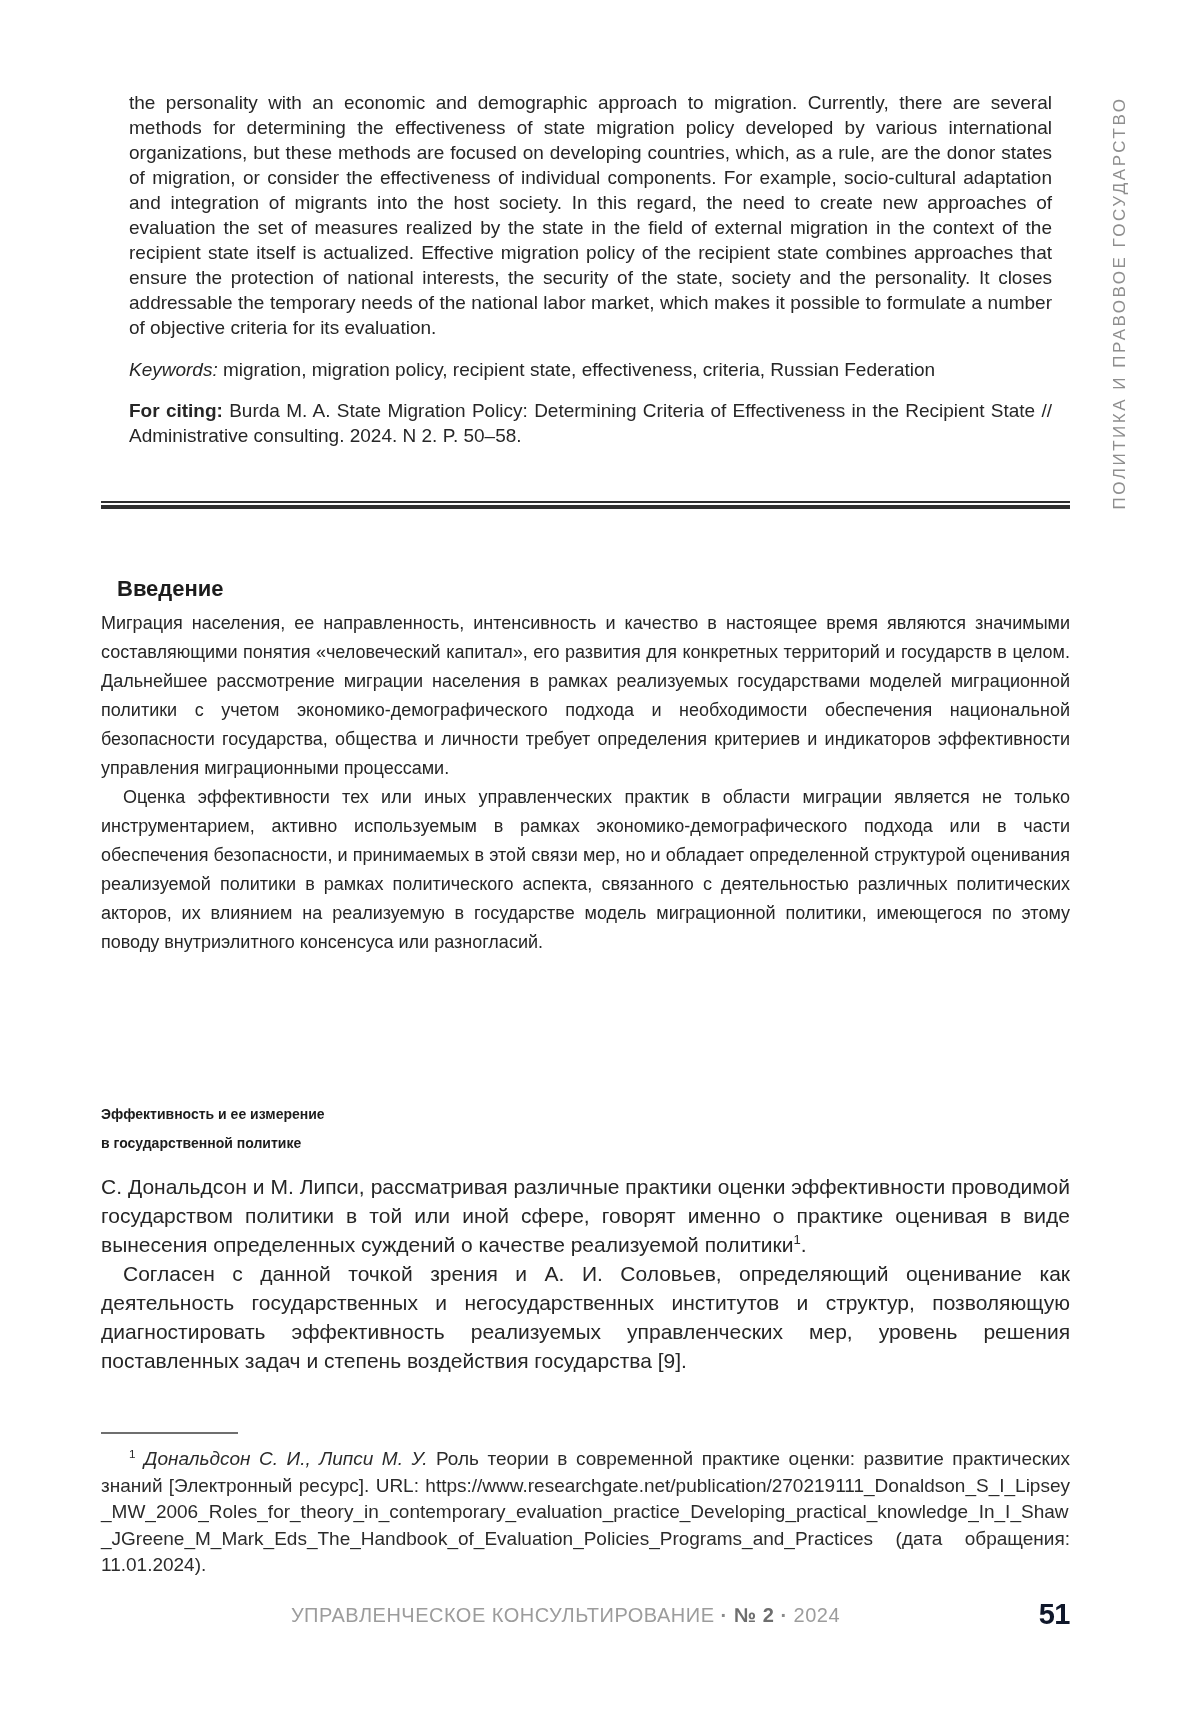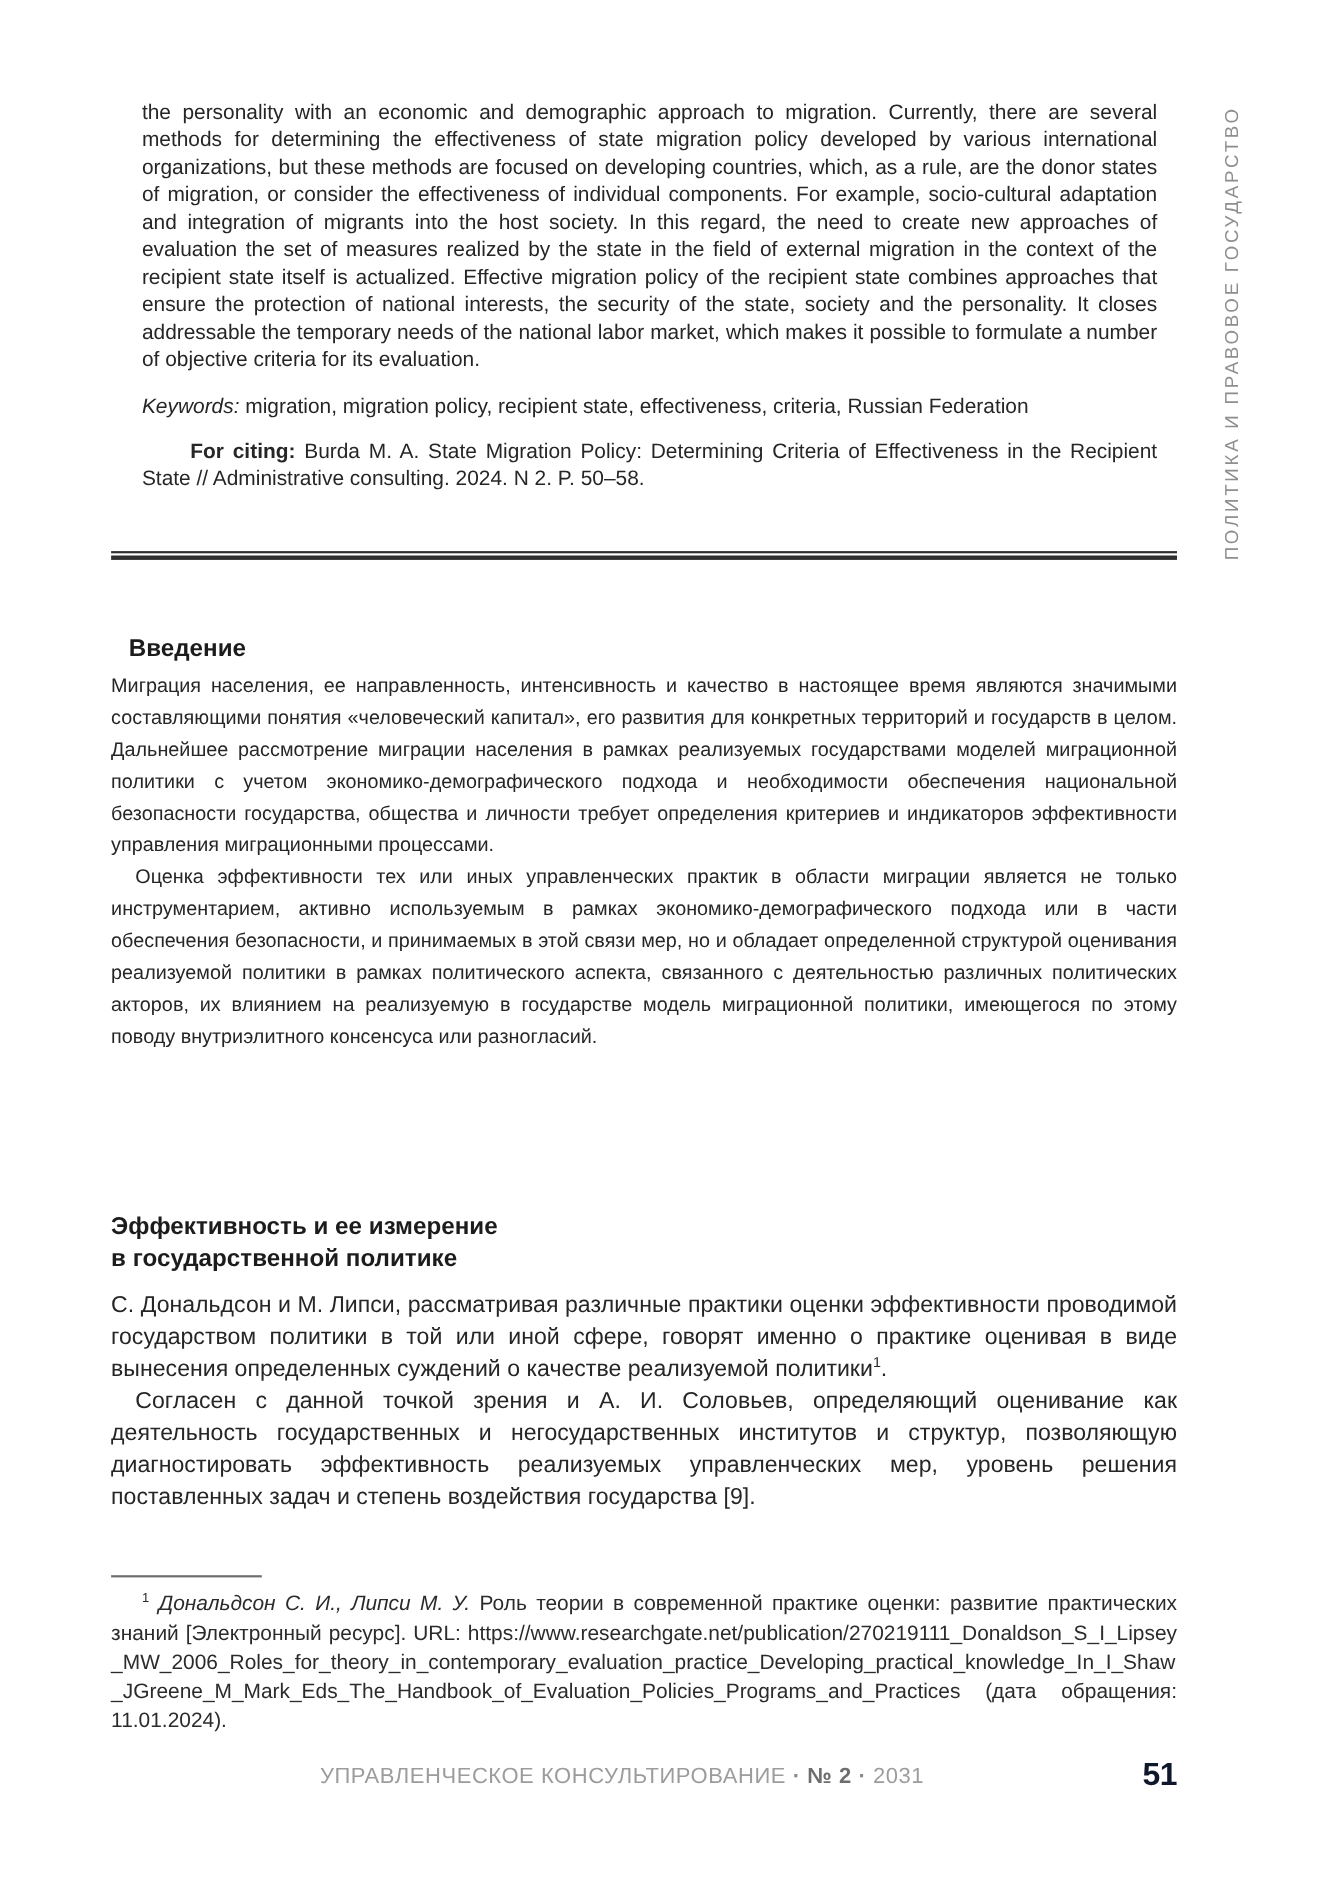--- a/index.html
+++ b/index.html
@@ -14,21 +14,21 @@
   }
   
   .front-matter{
     position:absolute;left:129px;top:90px;width:923px;
     font-size:19px;line-height:25px;text-align:justify;
   }
   .front-matter p{margin:0;}
   .keywords{margin-top:17px !important;}
   .citing{margin-top:16px !important;}
   .kw-label{font-style:italic;}
-  .citing-label{font-weight:bold;margin-left:44px;}
+  .citing-label{font-weight:bold;}
 
   
   .divider{
     position:absolute;left:101px;top:501px;width:969px;
     height:2px;
     border-top:2px solid #2f2f2f;
     border-bottom:4px solid #2f2f2f;
   }
 
   
@@ -37,21 +37,21 @@
     font-size:22px;font-weight:bold;color:#1c1c1c;
   }
   .body-a{
     position:absolute;left:101px;top:609px;width:969px;
     font-size:18px;line-height:29px;text-align:justify;
   }
   .body-a p, .body-b p{margin:0;}
   .indent{text-indent:22px;}
   .h-eff{
     position:absolute;left:101px;top:1100px;margin:0;
-    font-size:22px;font-weight:bold;line-height:29px;
+    font-size:14px;font-weight:bold;line-height:29px;
     white-space:pre-line;color:#1c1c1c;
   }
   .body-b{
     position:absolute;left:101px;top:1172px;width:969px;
     font-size:21px;line-height:29px;text-align:justify;
   }
   sup{font-size:0.62em;vertical-align:super;line-height:0;}
 
   
   .fn-rule{
@@ -115,17 +115,17 @@
   <div class="body-b">
     <p><span>С. Дональдсон и М. Липси, рассматривая различные практики оценки эффективности проводимой государством политики в той или иной сфере, говорят именно о практике оценивая в виде вынесения определенных суждений о качестве реализуемой политики</span><sup>1</sup><span>.</span></p>
     <p class="indent">Согласен с данной точкой зрения и А. И. Соловьев, определяющий оценивание как деятельность государственных и негосударственных институтов и структур, позволяющую диагностировать эффективность реализуемых управленческих мер, уровень решения поставленных задач и степень воздействия государства [9].</p>
   </div>
 
   <div class="fn-rule"></div>
 
   <div class="footnote"><sup>1</sup> <span class="fn-authors">Дональдсон С. И., Липси М. У.</span><span> Роль теории в современной практике оценки: развитие практических знаний [Электронный ресурс]. URL: </span><span class="fn-url">https://www.researchgate.net/publication/270219111_Donaldson_S_I_Lipsey_MW_2006_Roles_for_theory_in_contemporary_evaluation_practice_Developing_practical_knowledge_In_I_Shaw_JGreene_M_Mark_Eds_The_Handbook_of_Evaluation_Policies_Programs_and_Practices</span><span> (дата обращения: 11.01.2024).</span></div>
 
   <div class="footer">
-    <div class="footer-line"><span>УПРАВЛЕНЧЕСКОЕ КОНСУЛЬТИРОВАНИЕ</span> <span class="footer-sep">·</span> <span class="footer-issue">№ 2</span> <span class="footer-sep">·</span> <span>2031</span></div>
+    <div class="footer-line"><span>УПРАВЛЕНЧЕСКОЕ КОНСУЛЬТИРОВАНИЕ</span> <span class="footer-sep">·</span> <span class="footer-issue">№ 2</span> <span class="footer-sep">·</span> <span>2024</span></div>
     <div class="footer-page">51</div>
   </div>
 
 </div>
 
 </body></html>

